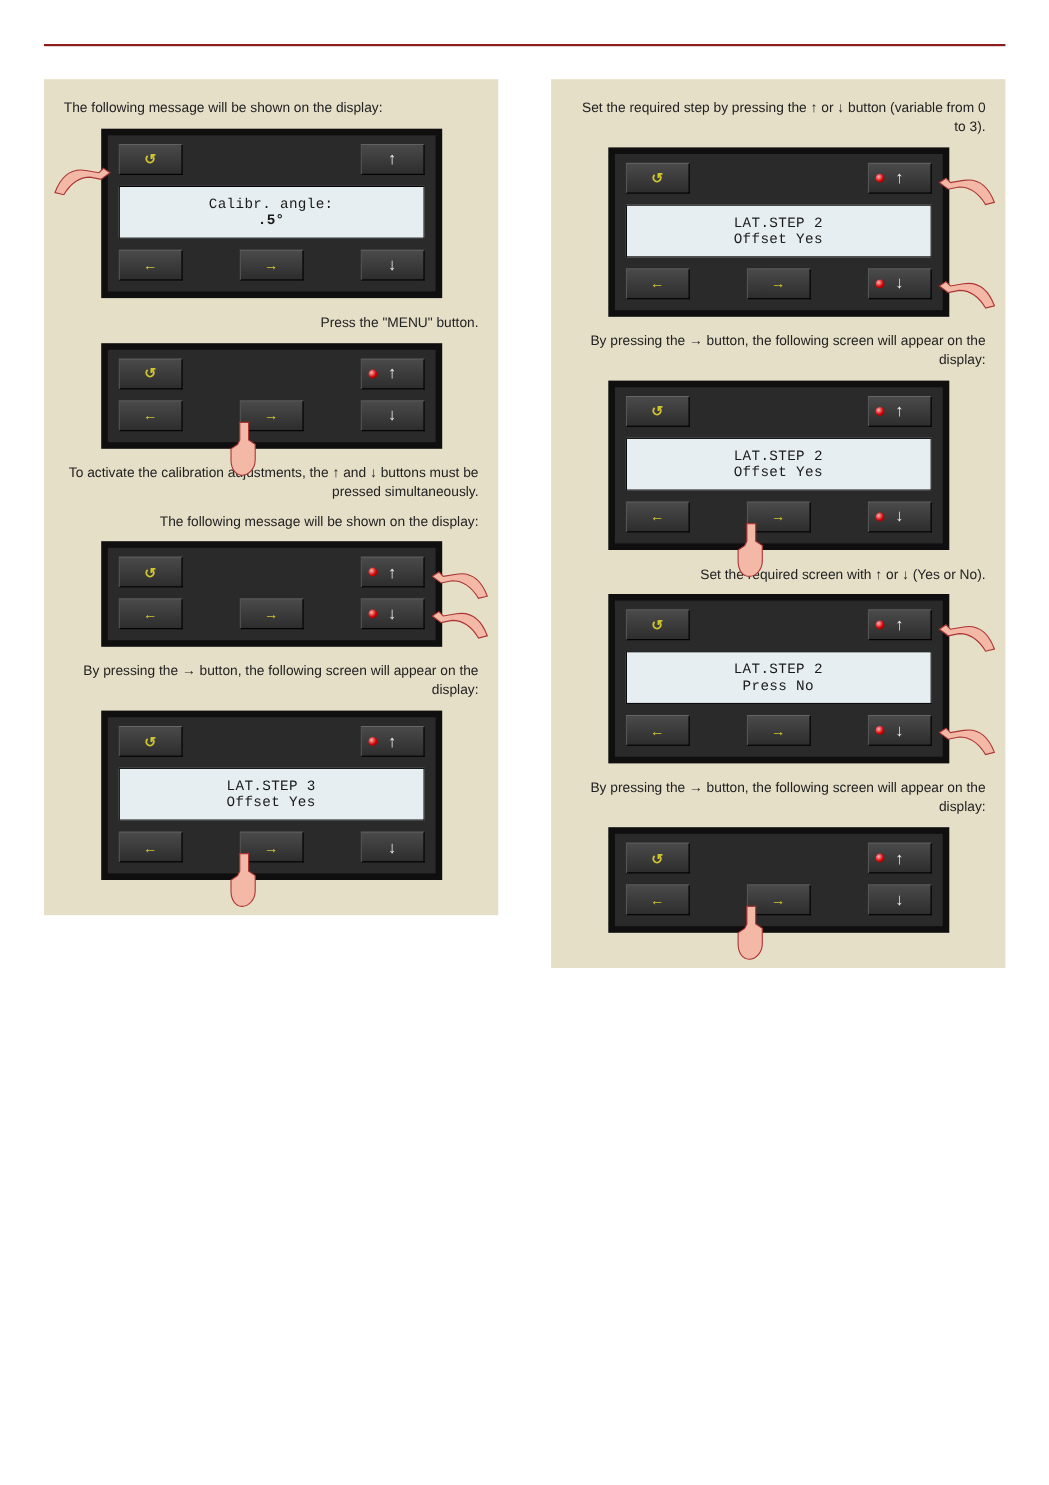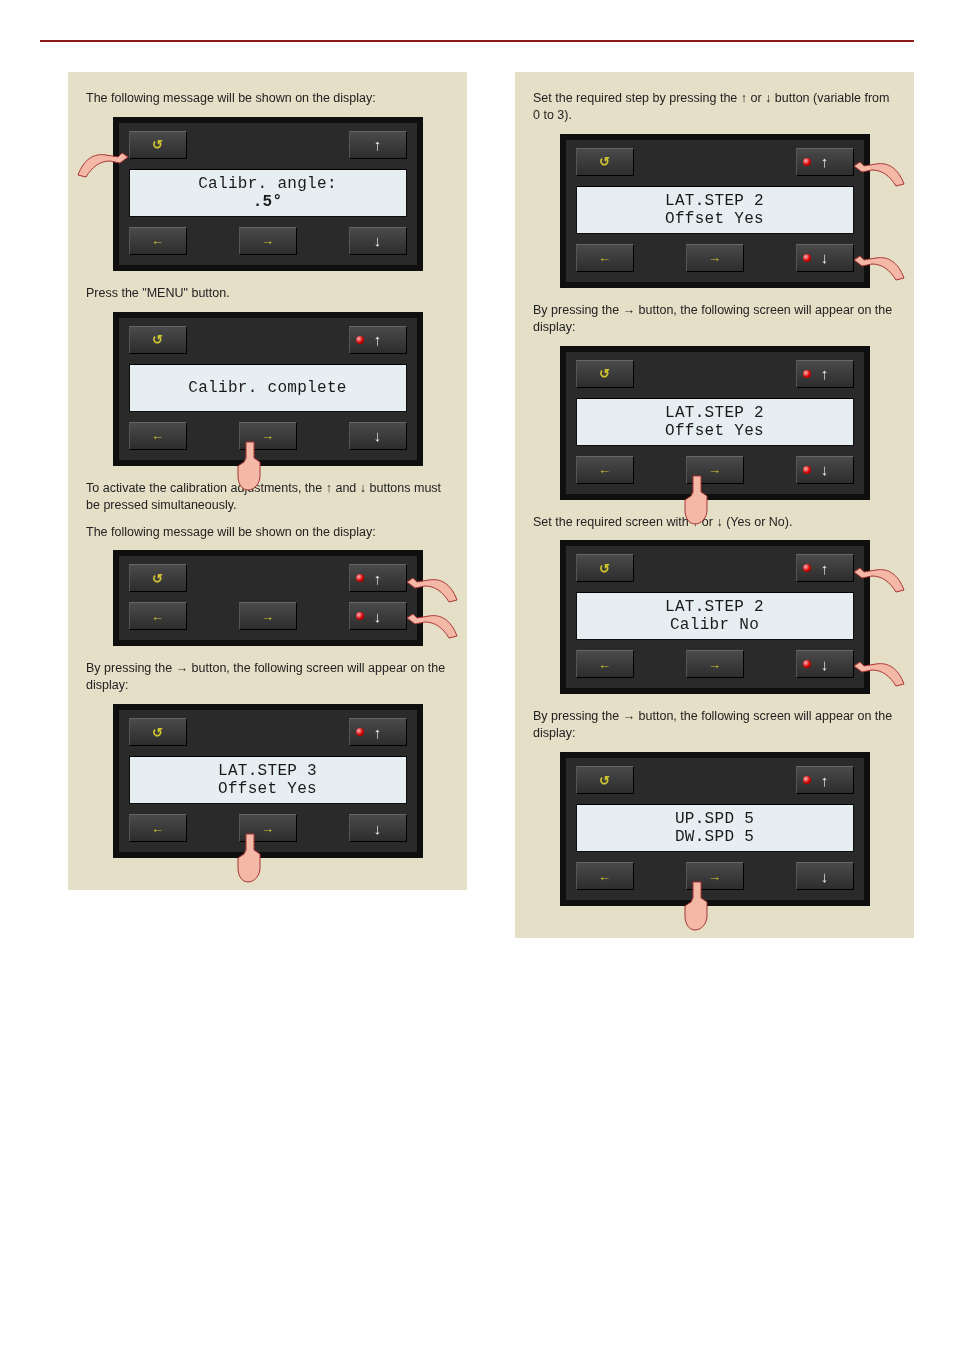--- a/index.html
+++ b/index.html
@@ -1,35 +1,35 @@
 <!DOCTYPE html>
 <html><head>
 <meta charset="utf-8">
 <style>
   * { box-sizing: border-box; margin: 0; padding: 0; }
   body { font-family: Arial, Helvetica, sans-serif; font-size: 12.5px; color: #222; background: #fff; width: 954px; margin: 0 auto; padding: 40px 40px 60px 40px; }
   .rule { border-top: 2px solid #8c1c1c; margin-bottom: 30px; }
-  .columns { display: flex; gap: 48px; margin-left: 28px; }
+  .columns { display: flex; gap: 48px; }
   .col { flex: 1; }
   .group { background: #e6dfc8; padding: 12px 12px 18px 12px; margin-bottom: 12px; }
   .intro { margin: 6px 6px 10px 6px; line-height: 1.35; }
   .panel-frame { background: #0f0f0f; padding: 6px; width: 310px; margin: 8px auto; }
   .panel-inner { background: #2a2a2a; padding: 8px 10px 10px 10px; display: flex; flex-direction: column; gap: 10px; }
   .row-top { display: flex; justify-content: space-between; align-items: center; }
   .row-bot { display: flex; justify-content: space-between; align-items: center; gap: 6px; }
   .btn { background: linear-gradient(#4a4a4a, #2d2d2d); border: 1px solid #000; border-top-color: #666; border-left-color: #555; height: 28px; width: 58px; display: flex; align-items: center; justify-content: center; position: relative; }
   .btn .glyph { color: #d0c531; font-weight: bold; font-size: 13px; }
   .btn .white { color: #eee; font-weight: bold; font-size: 15px; }
   .btn .led { position: absolute; left: 6px; top: 50%; transform: translateY(-50%); width: 8px; height: 8px; border-radius: 50%; background: radial-gradient(circle at 35% 35%, #ffb3b3, #d40000 55%, #6e0000); }
-  .lcd { background: #e7eef1; border: 1px solid #0d0d0d; border-top-color: #000; height: 48px; display: flex; flex-direction: column; align-items: center; justify-content: center; font-family: 'Courier New', monospace; font-size: 16px; color: #1a1a1a; width: 100%; letter-spacing: .3px; }
+  .lcd { background: #e7eef1; border: 1px solid #0d0d0d; border-top-color: #000; height: 48px; display: flex; flex-direction: column; align-items: center; justify-content: center; font-family: 'Courier New', monospace; font-size: 13px; color: #1a1a1a; width: 100%; letter-spacing: .3px; }
   .lcd .line { white-space: nowrap; }
   .hand { position: absolute; }
   .hand svg { display: block; }
   .step-row { position: relative; margin-bottom: 14px; }
-  .after { margin: 6px 6px 10px 6px; line-height: 1.35; }
+  .after { margin: 6px 6px 10px 6px; line-height: 1.35; text-align: right; }
   b.k { font-weight: bold; }
 </style>
 </head>
 <body>
 
 <div class="rule"></div>
 
 <div class="columns">
 
 <div class="col">
@@ -79,24 +79,20 @@
         <div class="panel-inner">
           <div class="row-top">
             <div class="btn">
                   <span class="glyph">↺</span>
                 </div>
             <div class="btn">
                   <span class="led"></span>
                   <span class="white">↑</span>
                 </div>
           </div>
-          <div class="lcd">
-            <span class="line">Calibr. complete</span>
-            <span class="line"></span>
-          </div>
           <div class="row-bot">
             <div class="btn">
                   <span class="glyph">←</span>
                 </div>
             <div class="btn">
                   <span class="glyph">→</span>
                 </div>
             <div class="btn">
                   <span class="white">↓</span>
                 </div>
@@ -297,21 +293,21 @@
             <div class="btn">
                   <span class="glyph">↺</span>
                 </div>
             <div class="btn">
                   <span class="led"></span>
                   <span class="white">↑</span>
                 </div>
           </div>
           <div class="lcd">
             <span class="line">LAT.STEP       2</span>
-            <span class="line">Calibr         No</span>
+            <span class="line">Press         No</span>
           </div>
           <div class="row-bot">
             <div class="btn">
                   <span class="glyph">←</span>
                 </div>
             <div class="btn">
                   <span class="glyph">→</span>
                 </div>
             <div class="btn">
                   <span class="led"></span>
@@ -340,24 +336,20 @@
       <div class="panel-frame">
         <div class="panel-inner">
           <div class="row-top">
             <div class="btn">
                   <span class="glyph">↺</span>
                 </div>
             <div class="btn">
                   <span class="led"></span>
                   <span class="white">↑</span>
                 </div>
-          </div>
-          <div class="lcd">
-            <span class="line">UP.SPD         5</span>
-            <span class="line">DW.SPD         5</span>
           </div>
           <div class="row-bot">
             <div class="btn">
                   <span class="glyph">←</span>
                 </div>
             <div class="btn">
                   <span class="glyph">→</span>
                 </div>
             <div class="btn">
                   <span class="white">↓</span>

